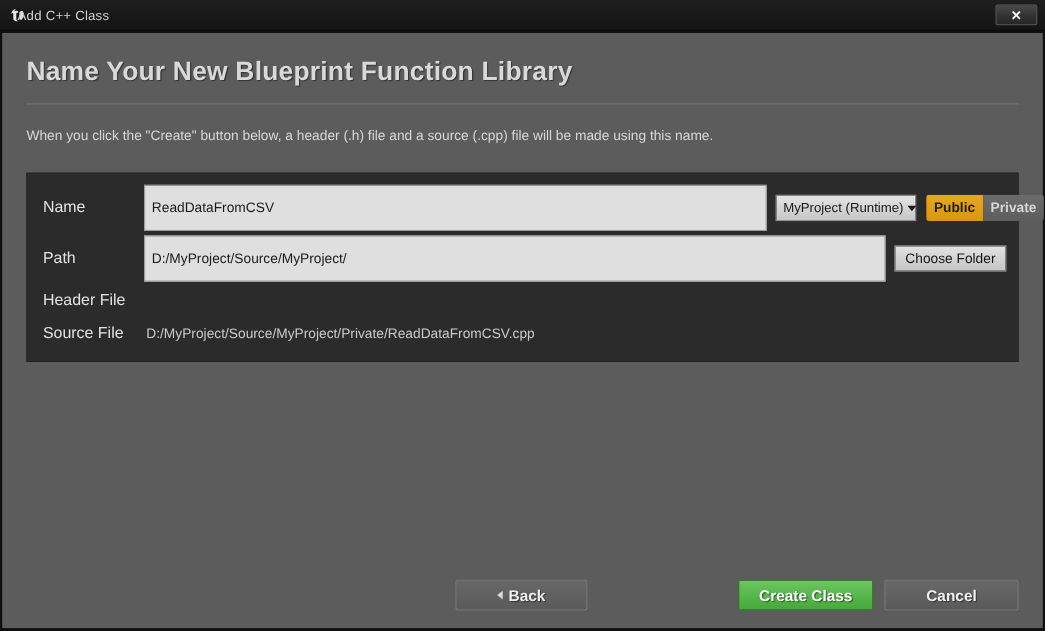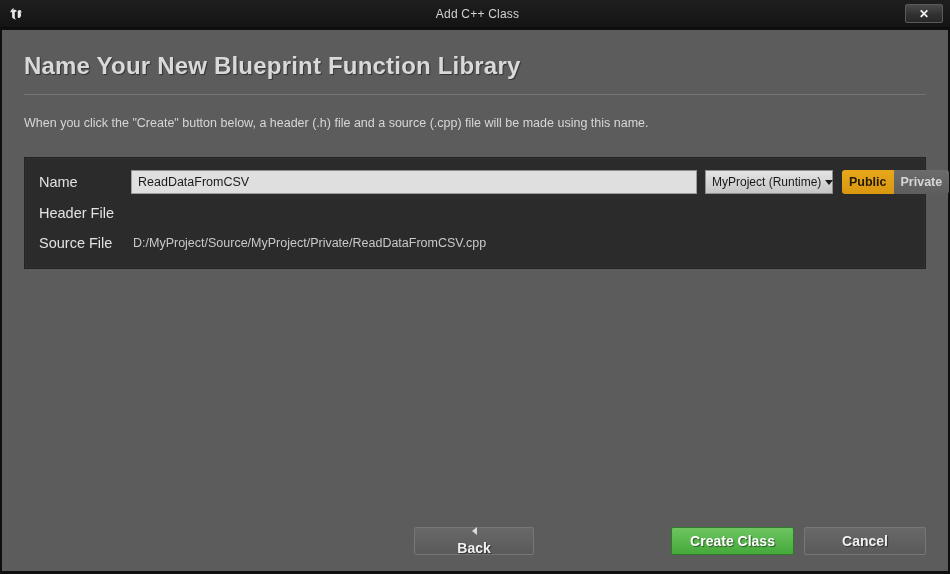--- a/index.html
+++ b/index.html
@@ -40,22 +40,21 @@
     width: 34px;
     height: 27px;
     display: flex;
     align-items: center;
     justify-content: center;
     flex: none;
   }
   .ue-logo svg { display: block; }
   .title-text {
     position: absolute;
-    left: 5px; right: 0;
-    text-align: center;
+    left: 16px; right: 0;
     font-size: 12px;
     color: #d2d2d2;
     letter-spacing: .2px;
     pointer-events: none;
   }
   .close-btn {
     position: absolute;
     right: 7px;
     top: 4px;
     width: 38px;
@@ -136,21 +135,21 @@
     width: 96px;
     flex: none;
     font-size: 14.5px;
     color: #e2e2e2;
     padding-left: 4px;
     box-sizing: border-box;
   }
 
   
   .textbox {
-    height: 24px;
+    height: 42px;
     background: #dfdfdf;
     border: 1px solid #9d9d9d;
     border-top-color: #8d8d8d;
     box-sizing: border-box;
     display: flex;
     align-items: center;
     padding: 0 6px;
     font-size: 12.5px;
     color: #1b1b1b;
     overflow: hidden;
@@ -255,21 +254,20 @@
     text-shadow: 1px 1px 1px rgba(0,0,0,.5);
     white-space: nowrap;
   }
   .btn-back {
     width: 122px;
     margin-left: 390px;
     background: linear-gradient(to bottom, #686868 0%, #5a5a5a 100%);
     border: 1px solid #777777;
     color: #f0f0f0;
     gap: 5px;
-    flex-direction: column;
   }
   .back-caret {
     width: 0; height: 0;
     border-top: 4px solid transparent;
     border-bottom: 4px solid transparent;
     border-right: 5px solid #dadada;
   }
   .btn-create {
     width: 125px;
     margin-left: 137px;
@@ -319,20 +317,25 @@
           <div class="dropdown">
             <span>MyProject (Runtime)</span>
             <span class="caret"></span>
           </div>
           <div class="seg">
             <div class="seg-item on">Public</div>
             <div class="seg-item off">Private</div>
           </div>
         </div>
 
+        <div class="row">
+          <div class="row-label">Path</div>
+          <div class="textbox path-box" placeholder="Path">D:/MyProject/Source/MyProject/</div>
+          <div class="btn-choose">Choose Folder</div>
+        </div>
 
         <div class="row row-readonly">
           <div class="row-label">Header File</div>
         </div>
 
         <div class="row row-readonly">
           <div class="row-label">Source File</div>
           <div class="readonly-value">D:/MyProject/Source/MyProject/Private/ReadDataFromCSV.cpp</div>
         </div>
 

